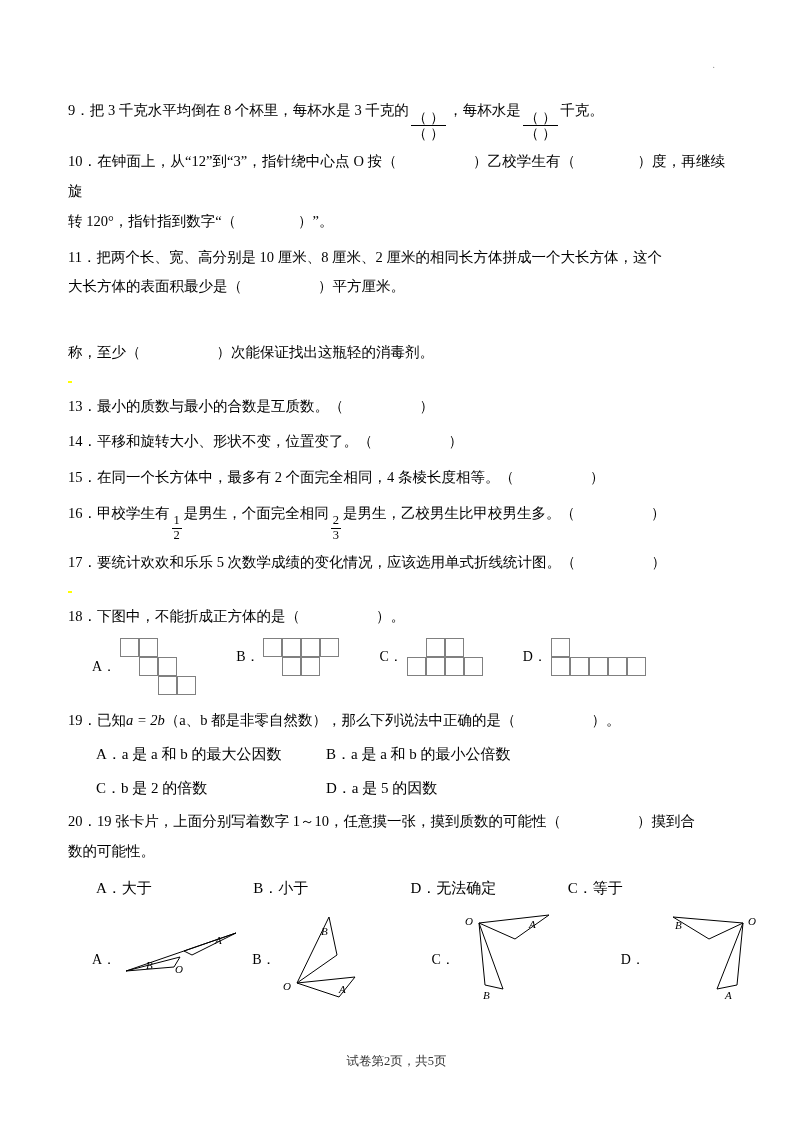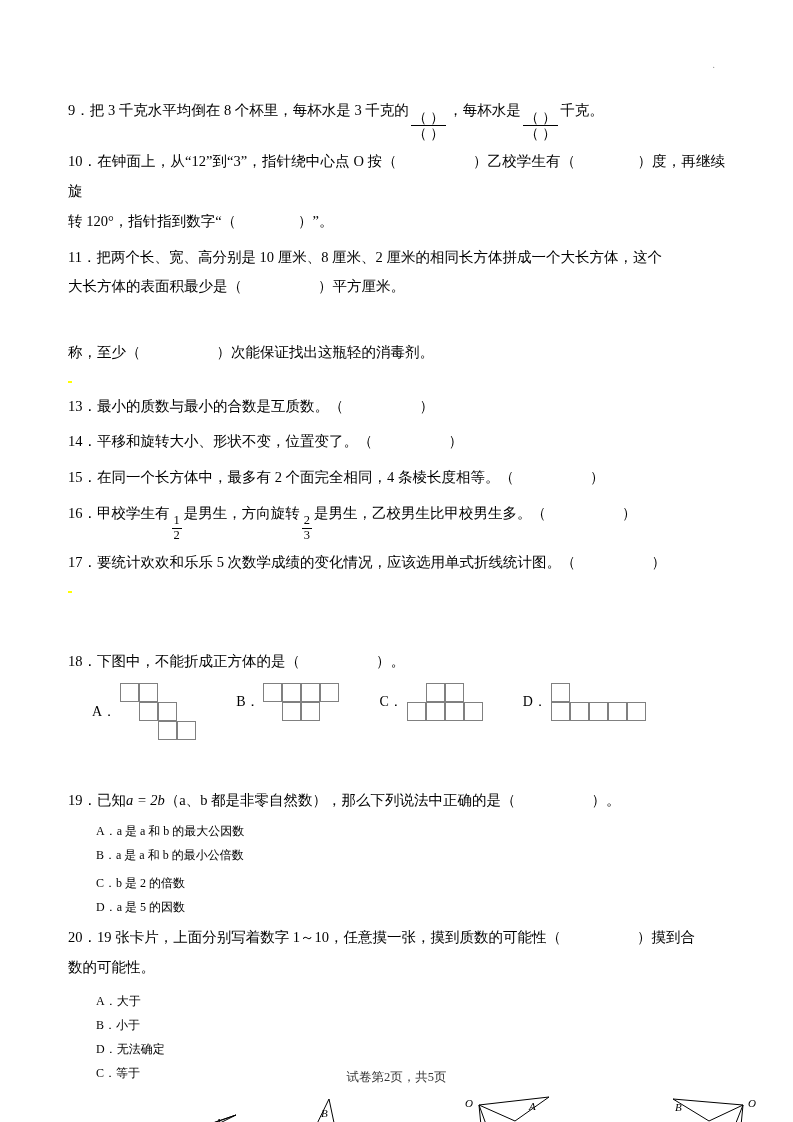--- a/index.html
+++ b/index.html
@@ -20,21 +20,21 @@
     height: 1122px;
     box-sizing: border-box;
     padding: 96px 68px 0 68px;
   }
   .q {
     font-size: 14.5px;
     line-height: 2.05;
     margin: 0 0 6px 0;
     text-align: justify;
   }
-  .q.tight { margin-bottom: 4px; margin-top: 45px; }
+  .q.tight { margin-bottom: 4px; }
   .blank-m { display: inline-block; width: 62px; }
   .blank-l { display: inline-block; width: 76px; }
 
   .section-head {
     font-size: 14.5px;
     font-weight: bold;
     background: #ffff00;
     display: inline-block;
     line-height: 1.55;
     padding: 1px 2px;
@@ -53,26 +53,25 @@
   }
   .frac .num { padding: 0 2px; }
   .frac .den { border-top: 1px solid #000; padding: 0 2px; }
   .frac.wide { font-size: 14px; }
   .frac.wide .num, .frac.wide .den { min-width: 30px; text-align:center;}
 
   .mathit { font-family: "Liberation Serif", serif; font-style: italic; }
 
   
   .choices {
-    font-size: 12px;
+    font-size: 15px;
     line-height: 2.0;
     margin: 0 0 4px 0;
     padding-left: 28px;
     display: flex;
-    flex-direction: column;
   }
   .choices .ch { display: inline-block; }
   .opt-a { width: 230px; }
   .opt-b { width: 230px; font-family: Liberation Serif, serif; }
 
   .choices4 .ch { width: 25%; }
 
   
   .figrow {
     display: flex;
@@ -100,21 +99,21 @@
     display: flex;
     align-items: flex-start;
     padding-left: 24px;
     margin: 8px 0 0 0;
   }
   .rotitem { display: flex; align-items: flex-start; }
   .rotlabel { font-size: 14px; margin-right: 2px; padding-top: 40px; }
 
   .footer {
     position: absolute;
-    bottom: 36px;
+    bottom: 52px;
     left: 0;
     width: 100%;
     text-align: center;
     font-size: 12.5px;
     color: #333;
     margin-top: 34px;
   }
   .dotmark {
     position: absolute;
     top: 58px;
@@ -168,21 +167,21 @@
   </p>
 
   <p class="q">
     <span>15．在同一个长方体中，最多有 2 个面完全相同，4 条棱长度相等。（</span><span class="blank-l"></span><span>）</span>
   </p>
 
   <p class="q">
     <span>16．甲校学生有</span><span class="frac">
         <span class="num">1</span>
         <span class="den">2</span>
-      </span><span>是男生，方向旋转</span><span class="frac">
+      </span><span>是男生，个面完全相同</span><span class="frac">
         <span class="num">2</span>
         <span class="den">3</span>
       </span><span>是男生，乙校男生比甲校男生多。（</span><span class="blank-l"></span><span>）</span>
   </p>
 
   <p class="q">
     <span>17．要统计欢欢和乐乐 5 次数学成绩的变化情况，应该选用单式折线统计图。（</span><span class="blank-l"></span><span>）</span>
   </p>
 
   <div>

